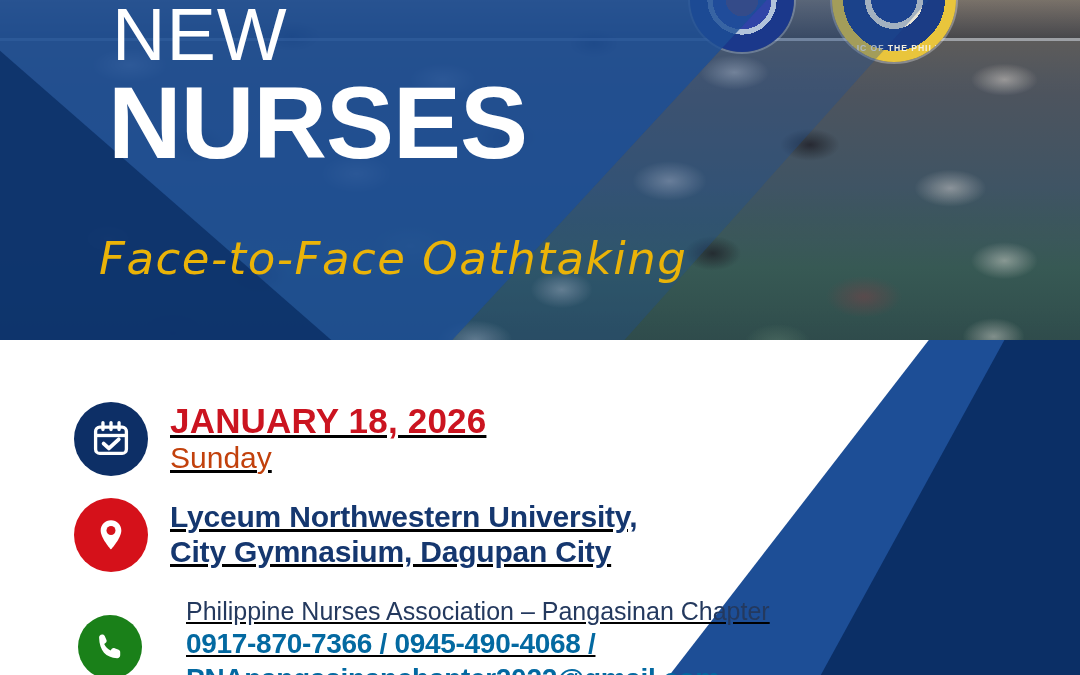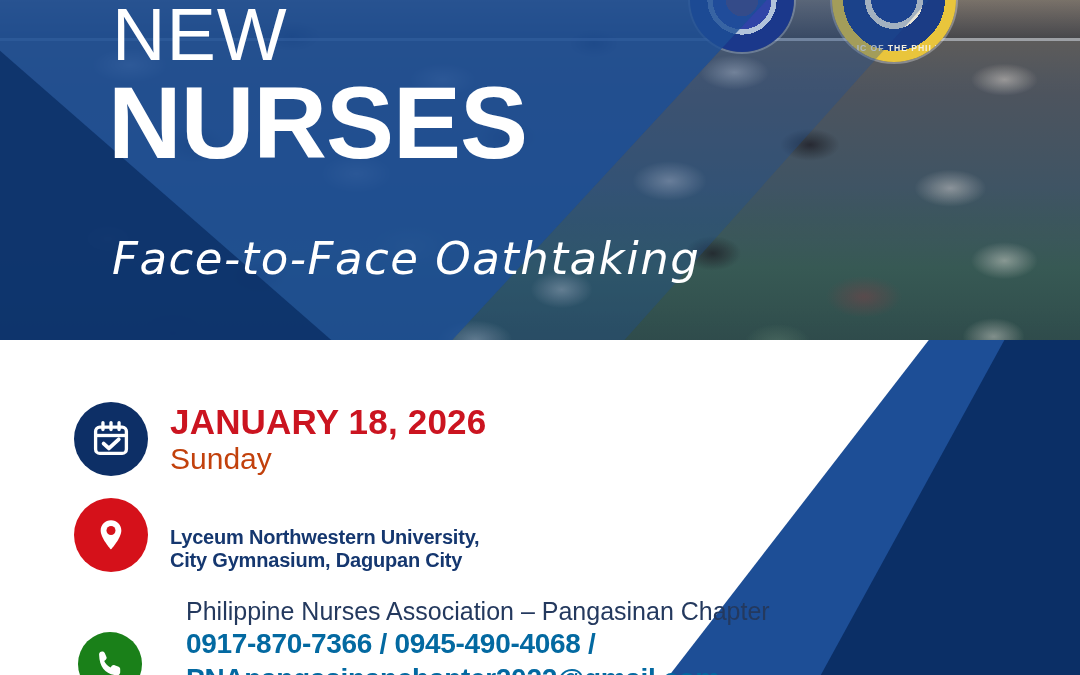--- a/index.html
+++ b/index.html
@@ -151,22 +151,22 @@
     color: #ffffff;
     font-size: 102px;
     font-weight: bold;
     letter-spacing: -1px;
     line-height: 1;
     font-family: "Liberation Sans", sans-serif;
     text-align: center;
   }
   .title-sub {
     position: absolute;
-    left: 112px; top: 236px;
-    color: #ffffff;
+    left: 99px; top: 236px;
+    color: #eab308;
     font-size: 45px;
     font-style: italic;
     font-weight: normal;
     letter-spacing: 1.5px;
     line-height: 1;
     font-family: "DejaVu Sans", sans-serif;
   }
   .panel-mask {
     position: absolute;
     left: 0; top: 340px;
@@ -198,21 +198,22 @@
   
   .details {
     position: absolute;
     left: 0; top: 340px;
     width: 1080px; height: 335px;
     z-index: 8;
   }
   .row {
     position: absolute;
     display: flex;
-    align-items: flex-end;
+    align-items: center;
+    text-decoration: underline;
   }
   .row-date  { left: 74px; top: 62px;  }
   .row-place { left: 74px; top: 158px; }
   .row-call  { left: 78px; top: 258px; }
 
   .badge {
     flex: 0 0 auto;
     border-radius: 50%;
     display: flex;
     align-items: center;
@@ -235,21 +236,21 @@
   }
   .date-sub {
     color: #c2410c;
     font-size: 30px;
     font-weight: normal;
     line-height: 1.18;
     font-family: "Liberation Sans", sans-serif;
   }
   .place-line {
     color: #15376f;
-    font-size: 20px;
+    font-size: 30px;
     font-weight: bold;
     line-height: 1.16;
     letter-spacing: -.2px;
     font-family: "Liberation Sans", sans-serif;
   }
   .org-line {
     color: #24395e;
     font-size: 25px;
     font-weight: normal;
     line-height: 1.24;

